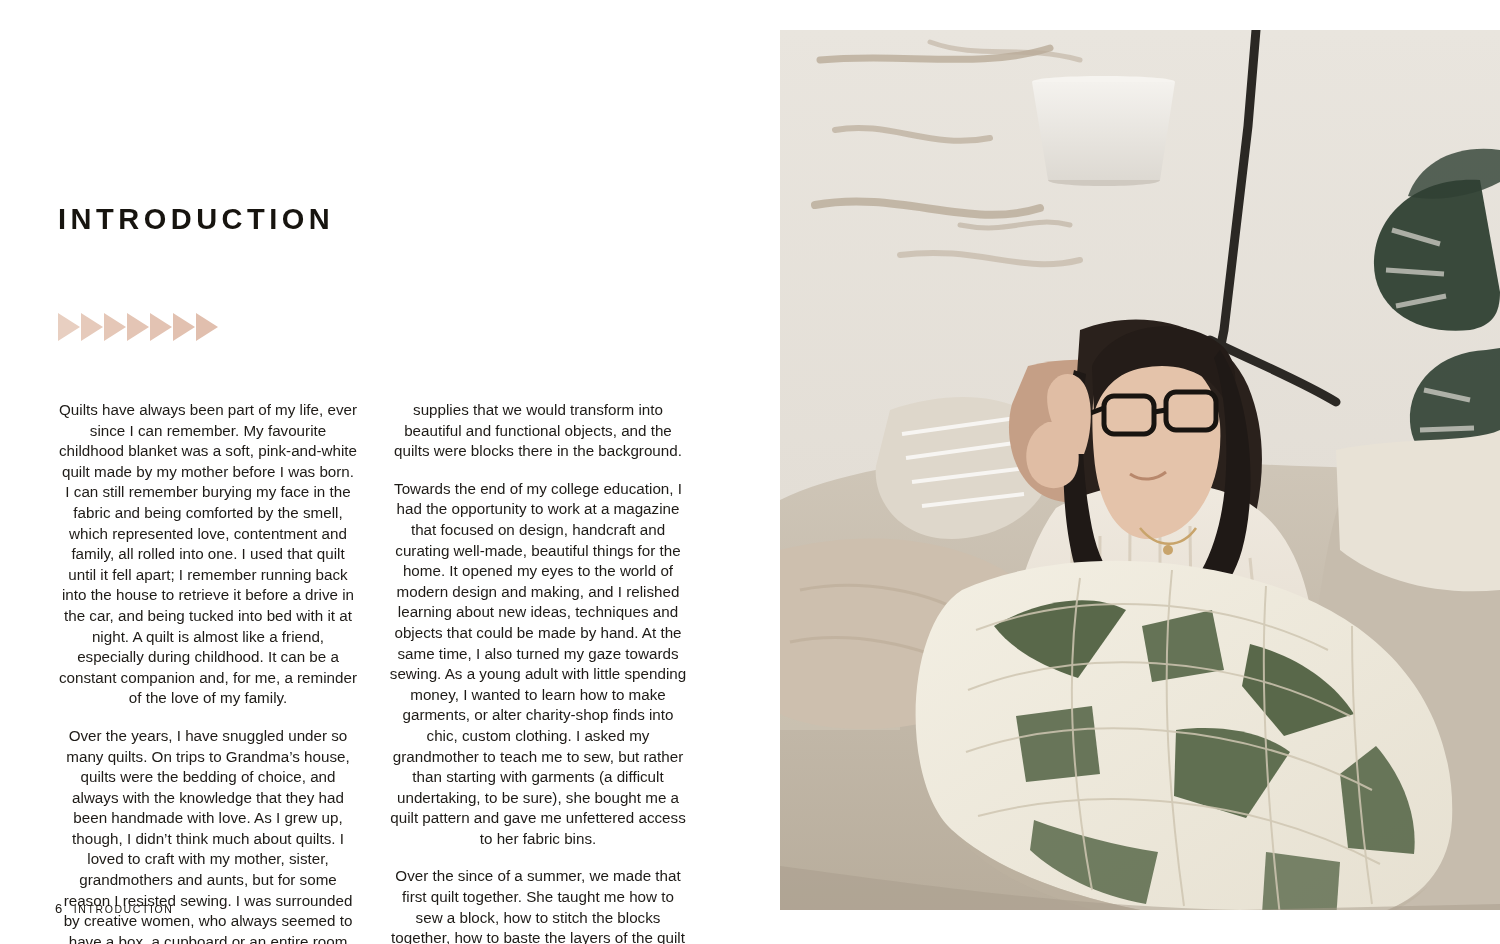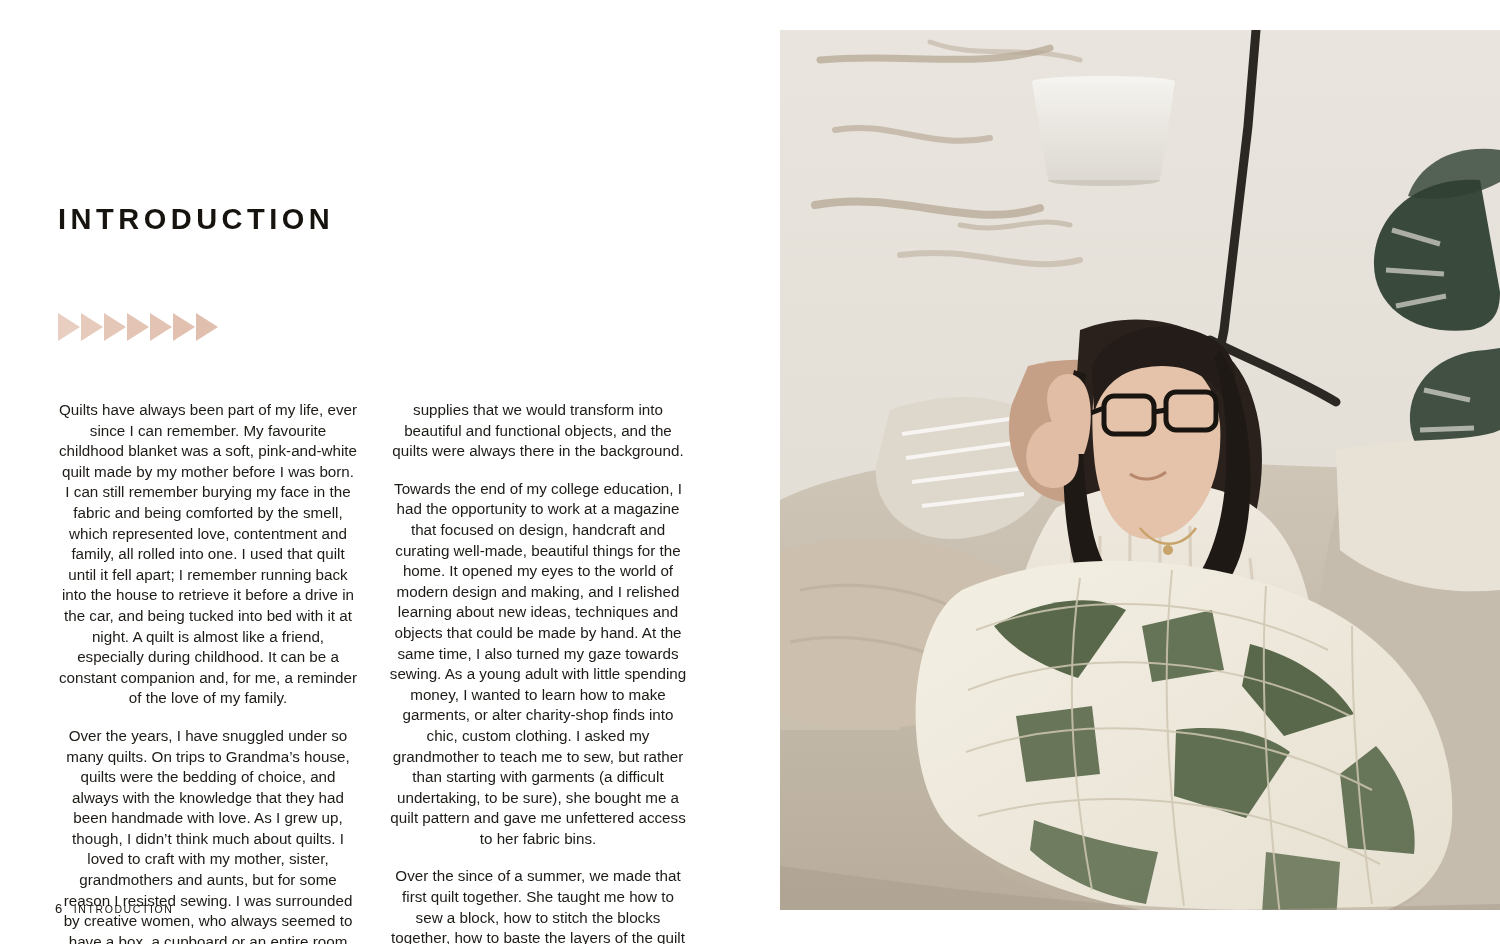--- a/index.html
+++ b/index.html
@@ -126,21 +126,21 @@
       <span class="tri"></span>
       <span class="tri"></span>
     </div>
 
     <div class="columns">
       <div class="col">
         <p>Quilts have always been part of my life, ever since I can remember. My favourite childhood blanket was a soft, pink-and-white quilt made by my mother before I was born. I can still remember burying my face in the fabric and being comforted by the smell, which represented love, contentment and family, all rolled into one. I used that quilt until it fell apart; I remember running back into the house to retrieve it before a drive in the car, and being tucked into bed with it at night. A quilt is almost like a friend, especially during childhood. It can be a constant companion and, for me, a reminder of the love of my family.</p>
         <p>Over the years, I have snuggled under so many quilts. On trips to Grandma’s house, quilts were the bedding of choice, and always with the knowledge that they had been handmade with love. As I grew up, though, I didn’t think much about quilts. I loved to craft with my mother, sister, grandmothers and aunts, but for some reason I resisted sewing. I was surrounded by creative women, who always seemed to have a box, a cupboard or an entire room full of</p>
       </div>
       <div class="col">
-        <p>supplies that we would transform into beautiful and functional objects, and the quilts were always there in the background.</p>
+        <p>supplies that we would transform into beautiful and functional objects, and the quilts were blocks there in the background.</p>
         <p>Towards the end of my college education, I had the opportunity to work at a magazine that focused on design, handcraft and curating well-made, beautiful things for the home. It opened my eyes to the world of modern design and making, and I relished learning about new ideas, techniques and objects that could be made by hand. At the same time, I also turned my gaze towards sewing. As a young adult with little spending money, I wanted to learn how to make garments, or alter charity-shop finds into chic, custom clothing. I asked my grandmother to teach me to sew, but rather than starting with garments (a difficult undertaking, to be sure), she bought me a quilt pattern and gave me unfettered access to her fabric bins.</p>
         <p>Over the since of a summer, we made that first quilt together. She taught me how to sew a block, how to stitch the blocks together, how to baste the layers of the quilt and, finally, how</p>
       </div>
     </div>
 
     <div class="folio">
       <span class="num">6</span>
       <span class="lbl">INTRODUCTION</span>
     </div>
   </div>

